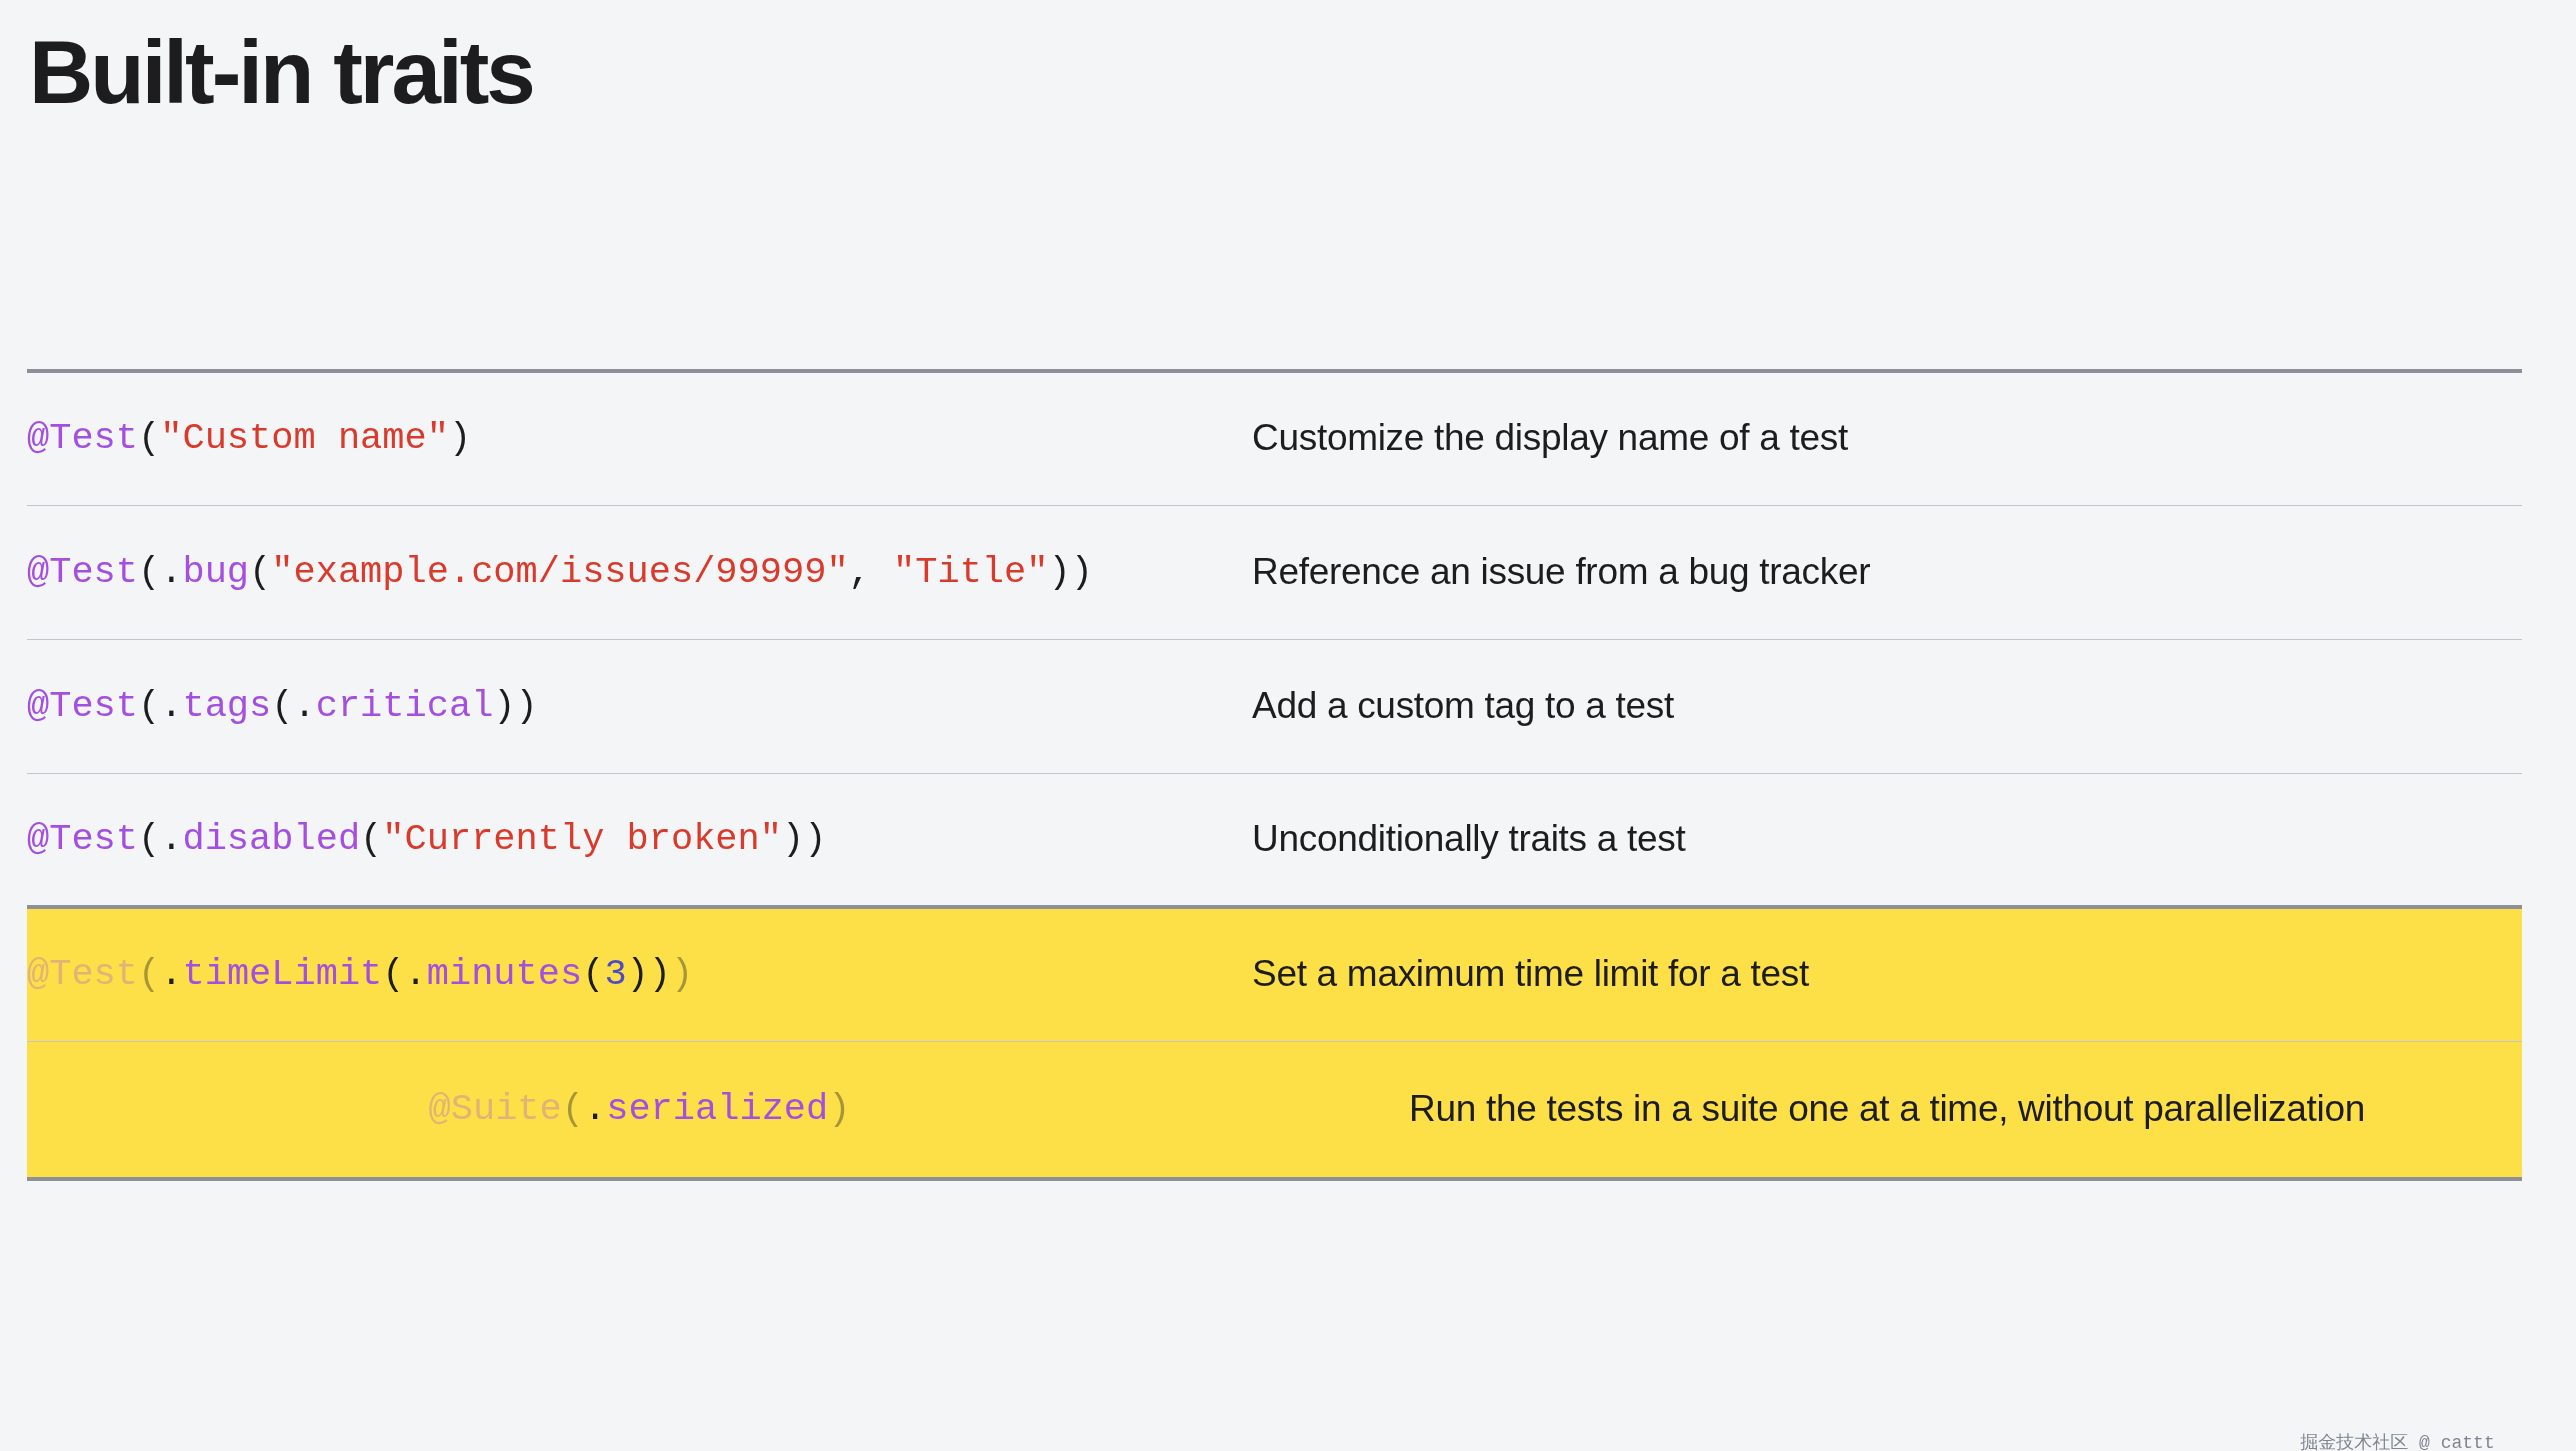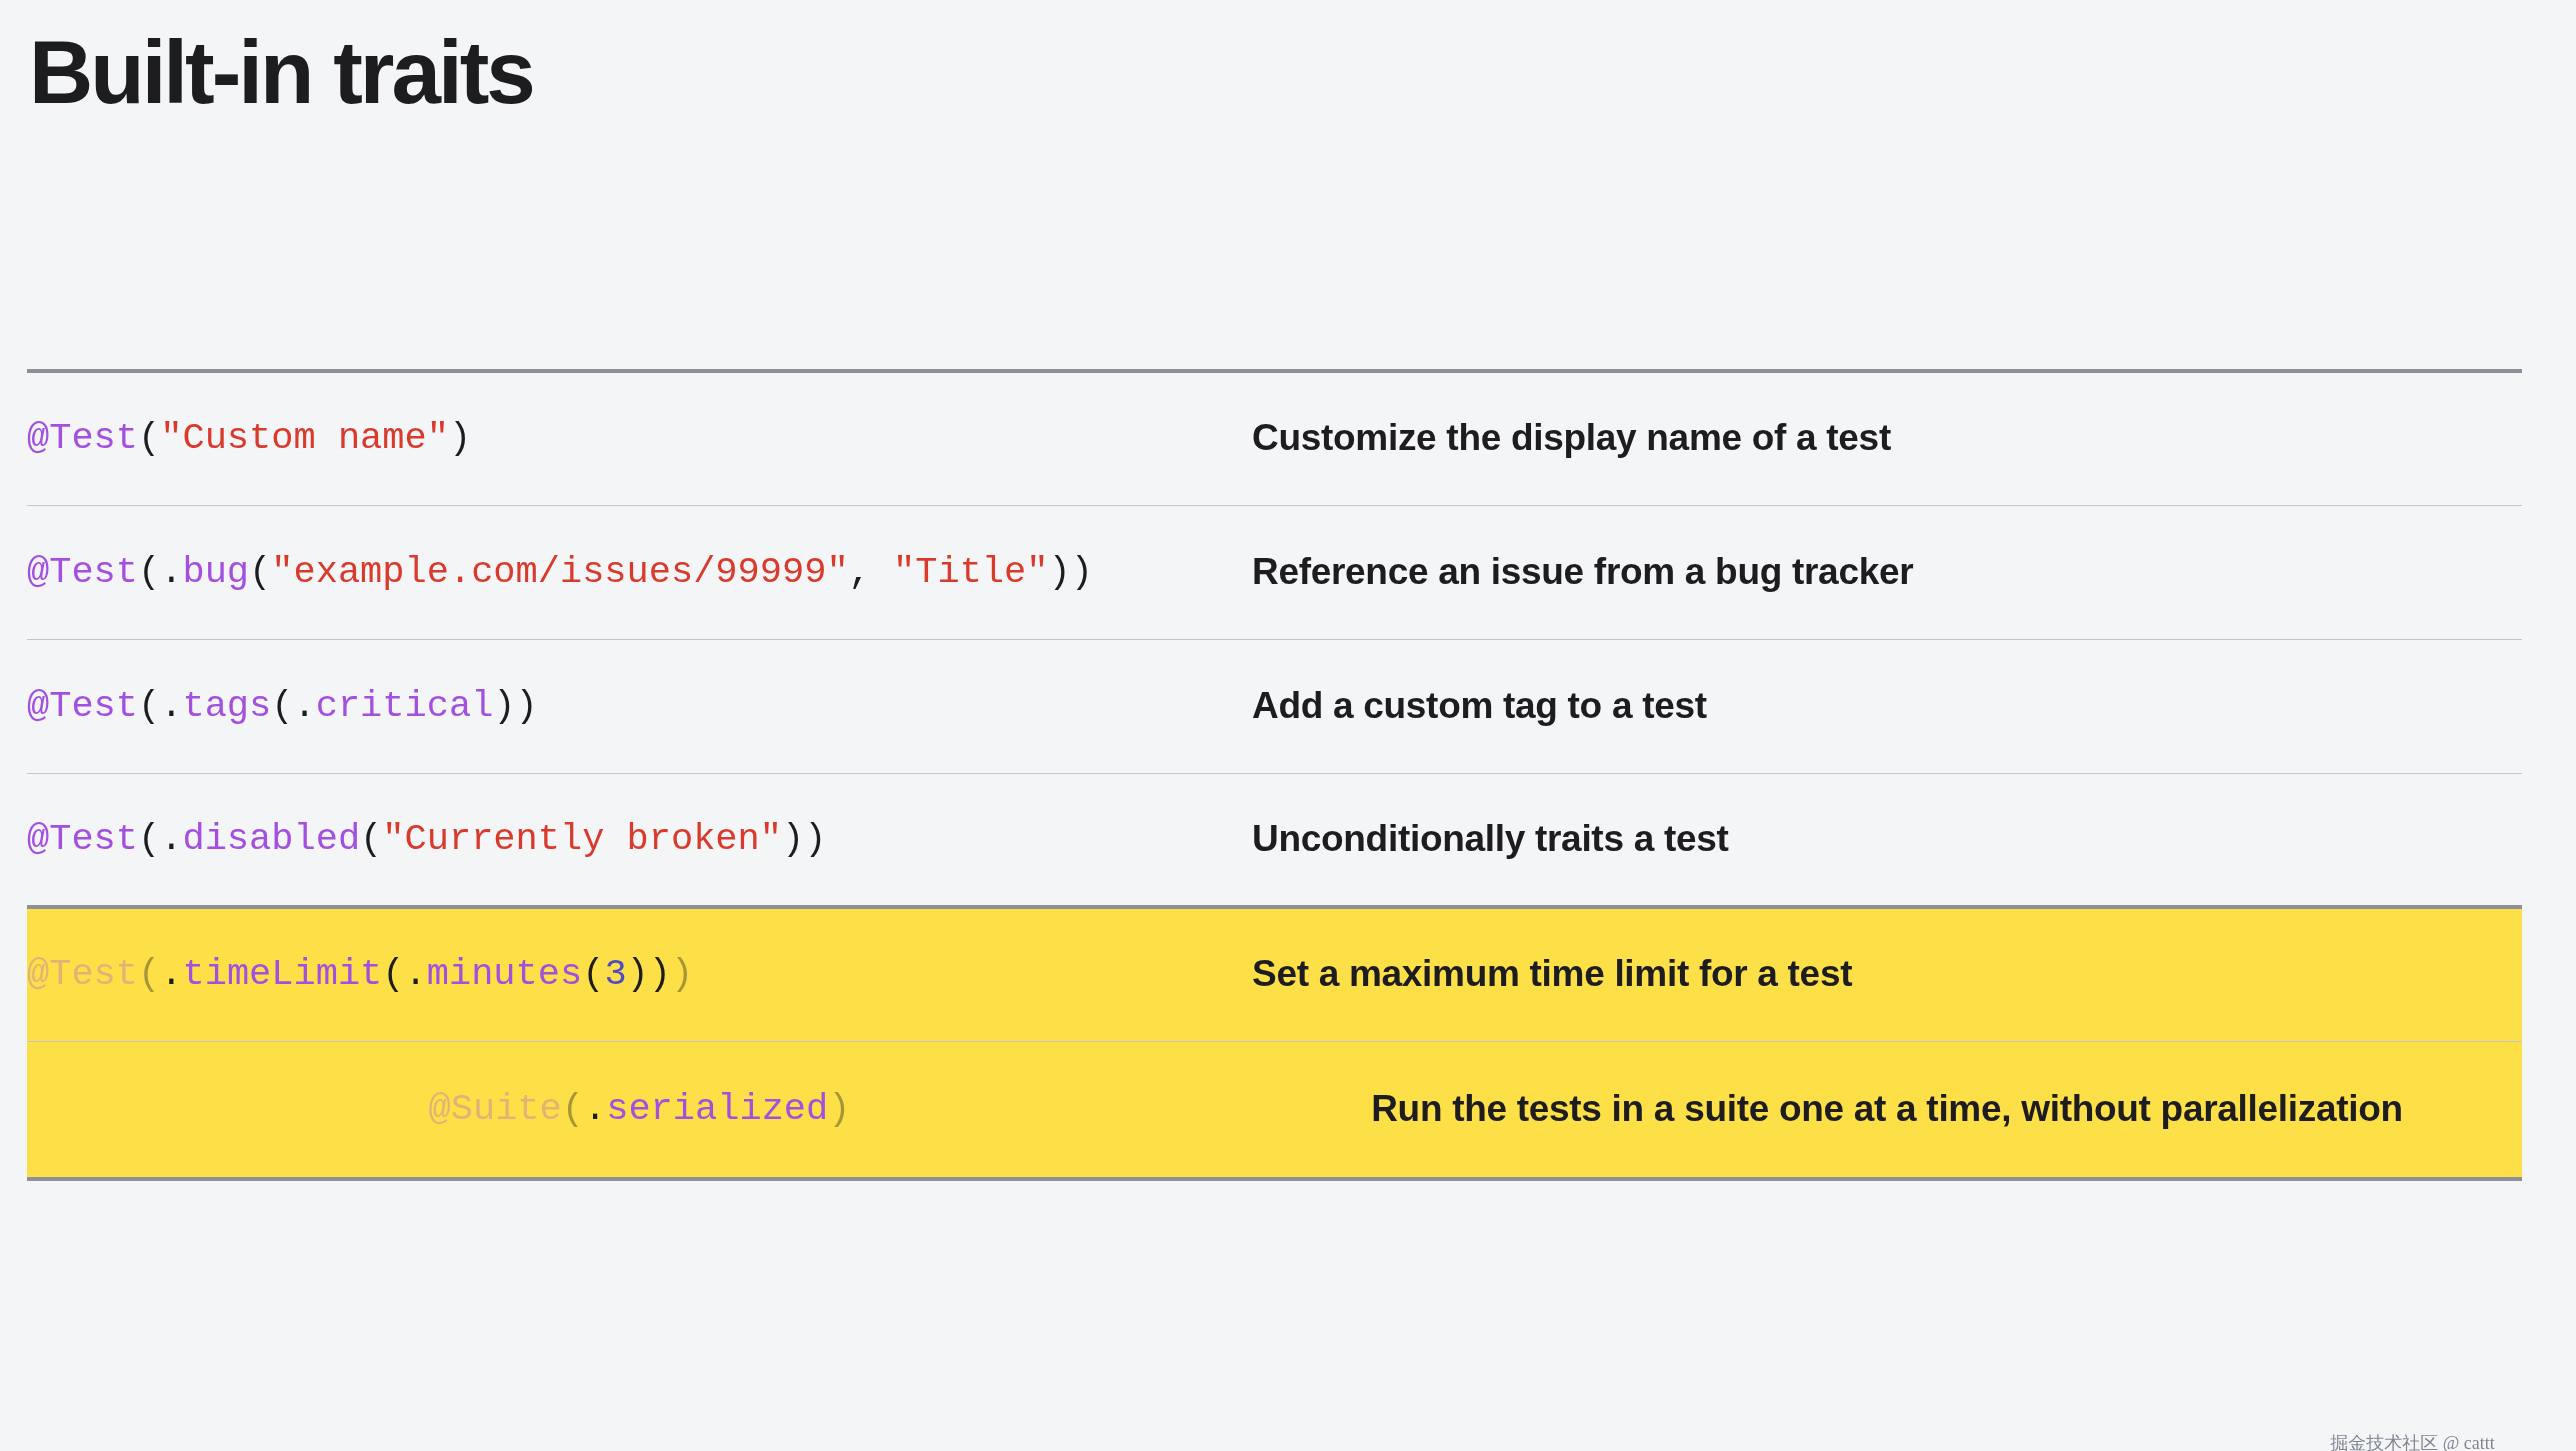--- a/index.html
+++ b/index.html
@@ -89,21 +89,21 @@
     color: #1d1d1f;
     white-space: pre;
     letter-spacing: 0px;
   }
 
   .desc-cell {
     padding-left: 11px;
     font-family: "Liberation Sans", sans-serif;
     font-size: 37px;
     line-height: 1.1;
-    font-weight: 700;
+    font-weight: 400;
     color: #1d1d1f;
     letter-spacing: -0.3px;
     white-space: nowrap;
   }
 
   
   .tk-attr   { color: #a34fe0; }
   .tk-punct  { color: #1d1d1f; }
   .tk-string { color: #d93a2b; }
   .tk-member { color: #a34fe0; }
@@ -114,21 +114,21 @@
 
   
   .faded { opacity: 0.30; }
   .faded-punct { color: #1d1d1f; opacity: 0.38; }
 
   
   .watermark {
     position: absolute;
     right: 13.3px;
     bottom: 14.5px;
-    font-family: Liberation Serif, serif;
+    font-family: Liberation Mono, monospace;
     font-size: 18px;
     line-height: 1;
     color: #6b7280;
     opacity: 0.85;
     white-space: nowrap;
   }
 </style>
 </head>
 <body>
 

